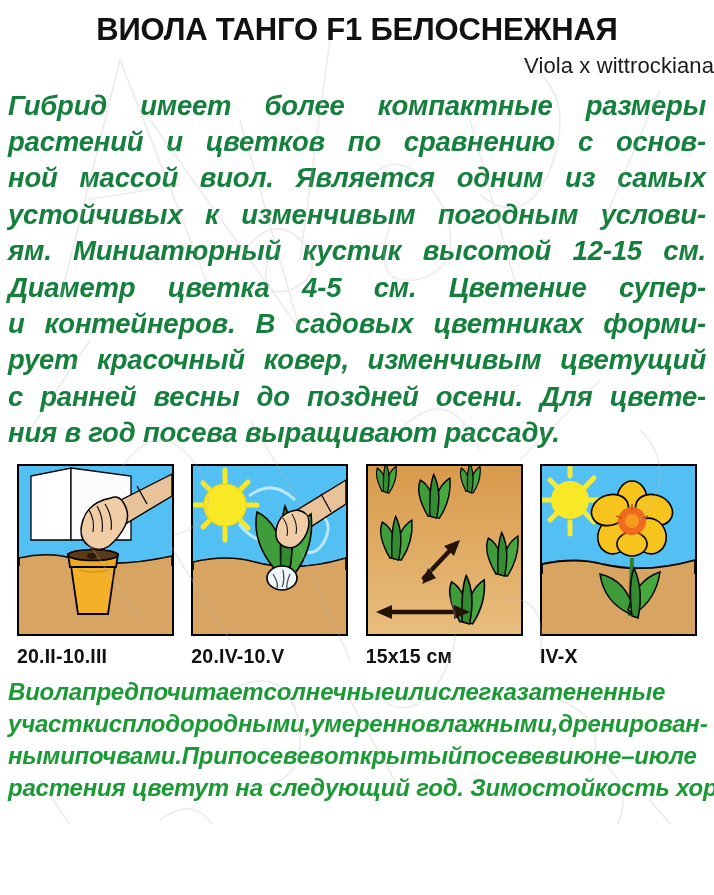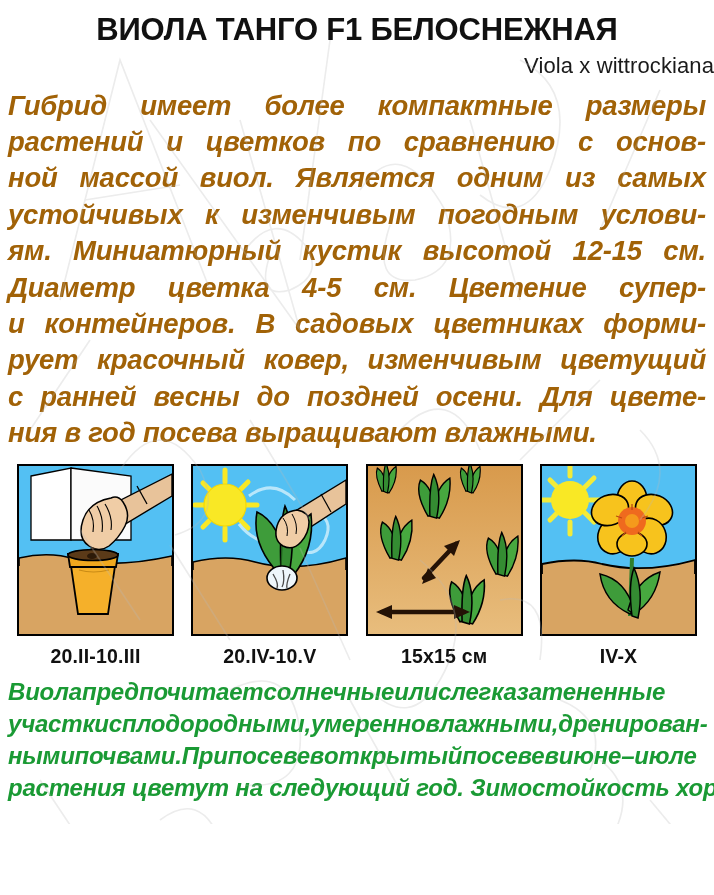--- a/index.html
+++ b/index.html
@@ -37,21 +37,21 @@
     font-weight:normal;
     color:#1a1a1a;
     margin-top:6px;
     letter-spacing:.1px;
   }
 
   
   .desc{
     position:relative;z-index:2;
     margin:9px 8px 0 8px;
-    color:#a16207;
+    color:#15803d;
     font-weight:bold;
     font-style:italic;
     font-size:27.5px;
     line-height:36.4px;
     letter-spacing:-0.2px;
   }
   .desc .ln{
     display:flex;
     justify-content:space-between;
     white-space:nowrap;
@@ -78,21 +78,20 @@
 
   
   .captions{
     position:relative;z-index:2;
     display:flex;
     padding:0 17px;
     margin-top:9px;
   }
   .caption{
     width:157px;
-    text-align:center;
     font-size:19.5px;
     font-weight:bold;
     color:#111;
     letter-spacing:.2px;
   }
   .capspacer{flex:1;}
 
   
   .bottom{
     position:relative;z-index:2;
@@ -216,21 +215,21 @@
     <div class="ln">
         <span>с</span>
         <span>ранней</span>
         <span>весны</span>
         <span>до</span>
         <span>поздней</span>
         <span>осени.</span>
         <span>Для</span>
         <span>цвете-</span>
       </div>
-    <div class="ln last">ния в год посева выращивают влажными.</div>
+    <div class="ln last">ния в год посева выращивают рассаду.</div>
   </div>
 
   <div class="panels">
 
     <div class="panel">
       <svg width="100%" height="100%" viewBox="0 0 153 168" preserveAspectRatio="none">
         <rect x="0" y="0" width="153" height="168" fill="#4fbdf2"></rect>
         <rect x="0" y="0" width="153" height="100" fill="#53c0f3"></rect>
 
         <path d="M12 10 L52 2 L52 74 L12 74 Z" fill="#ffffff" stroke="#000" stroke-width="1.3"></path>

